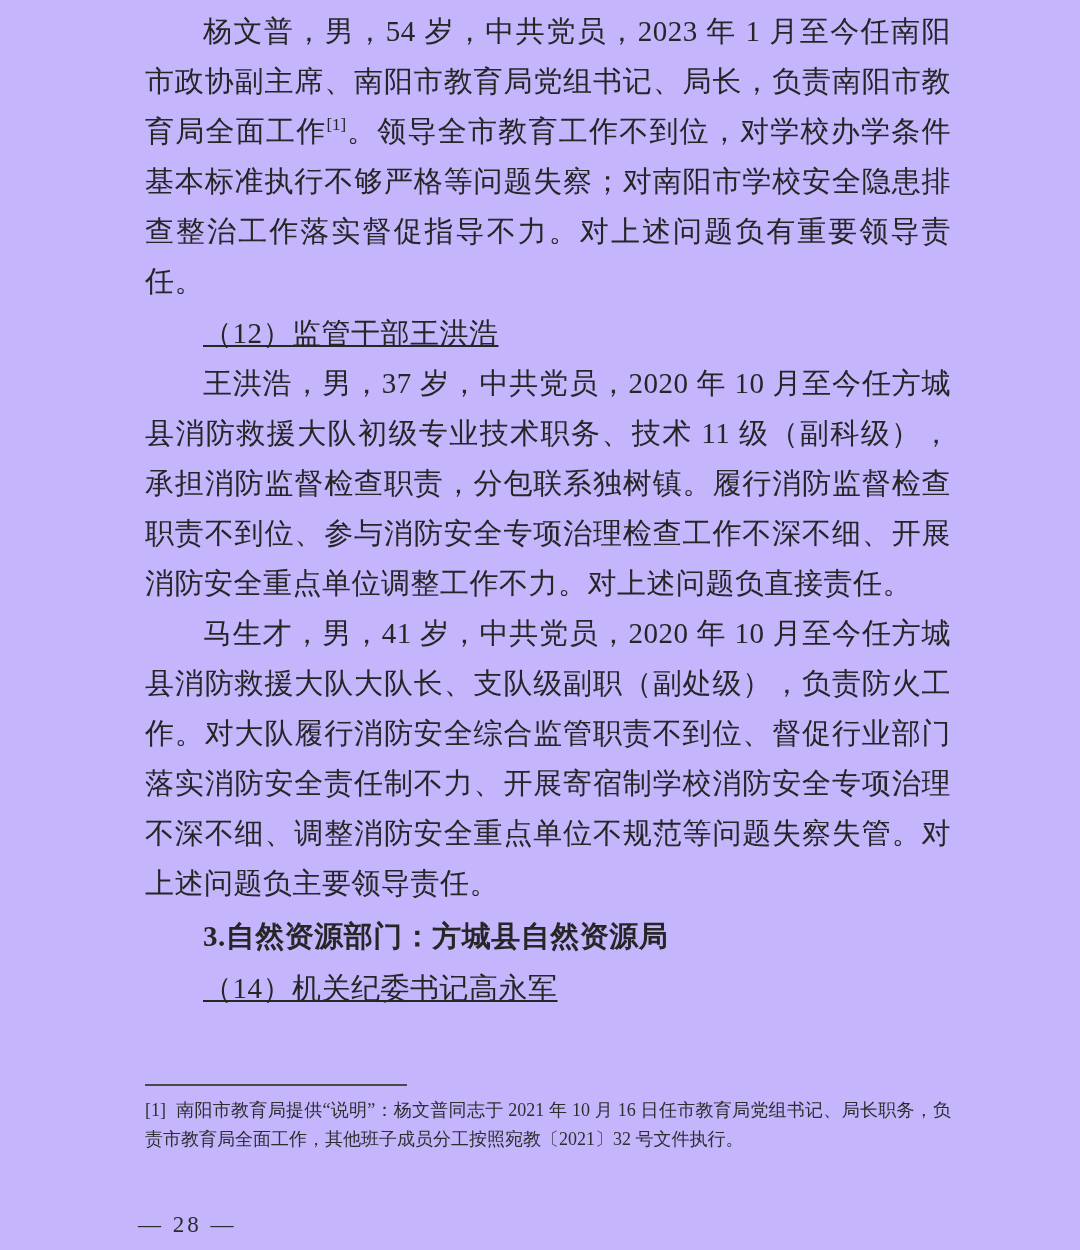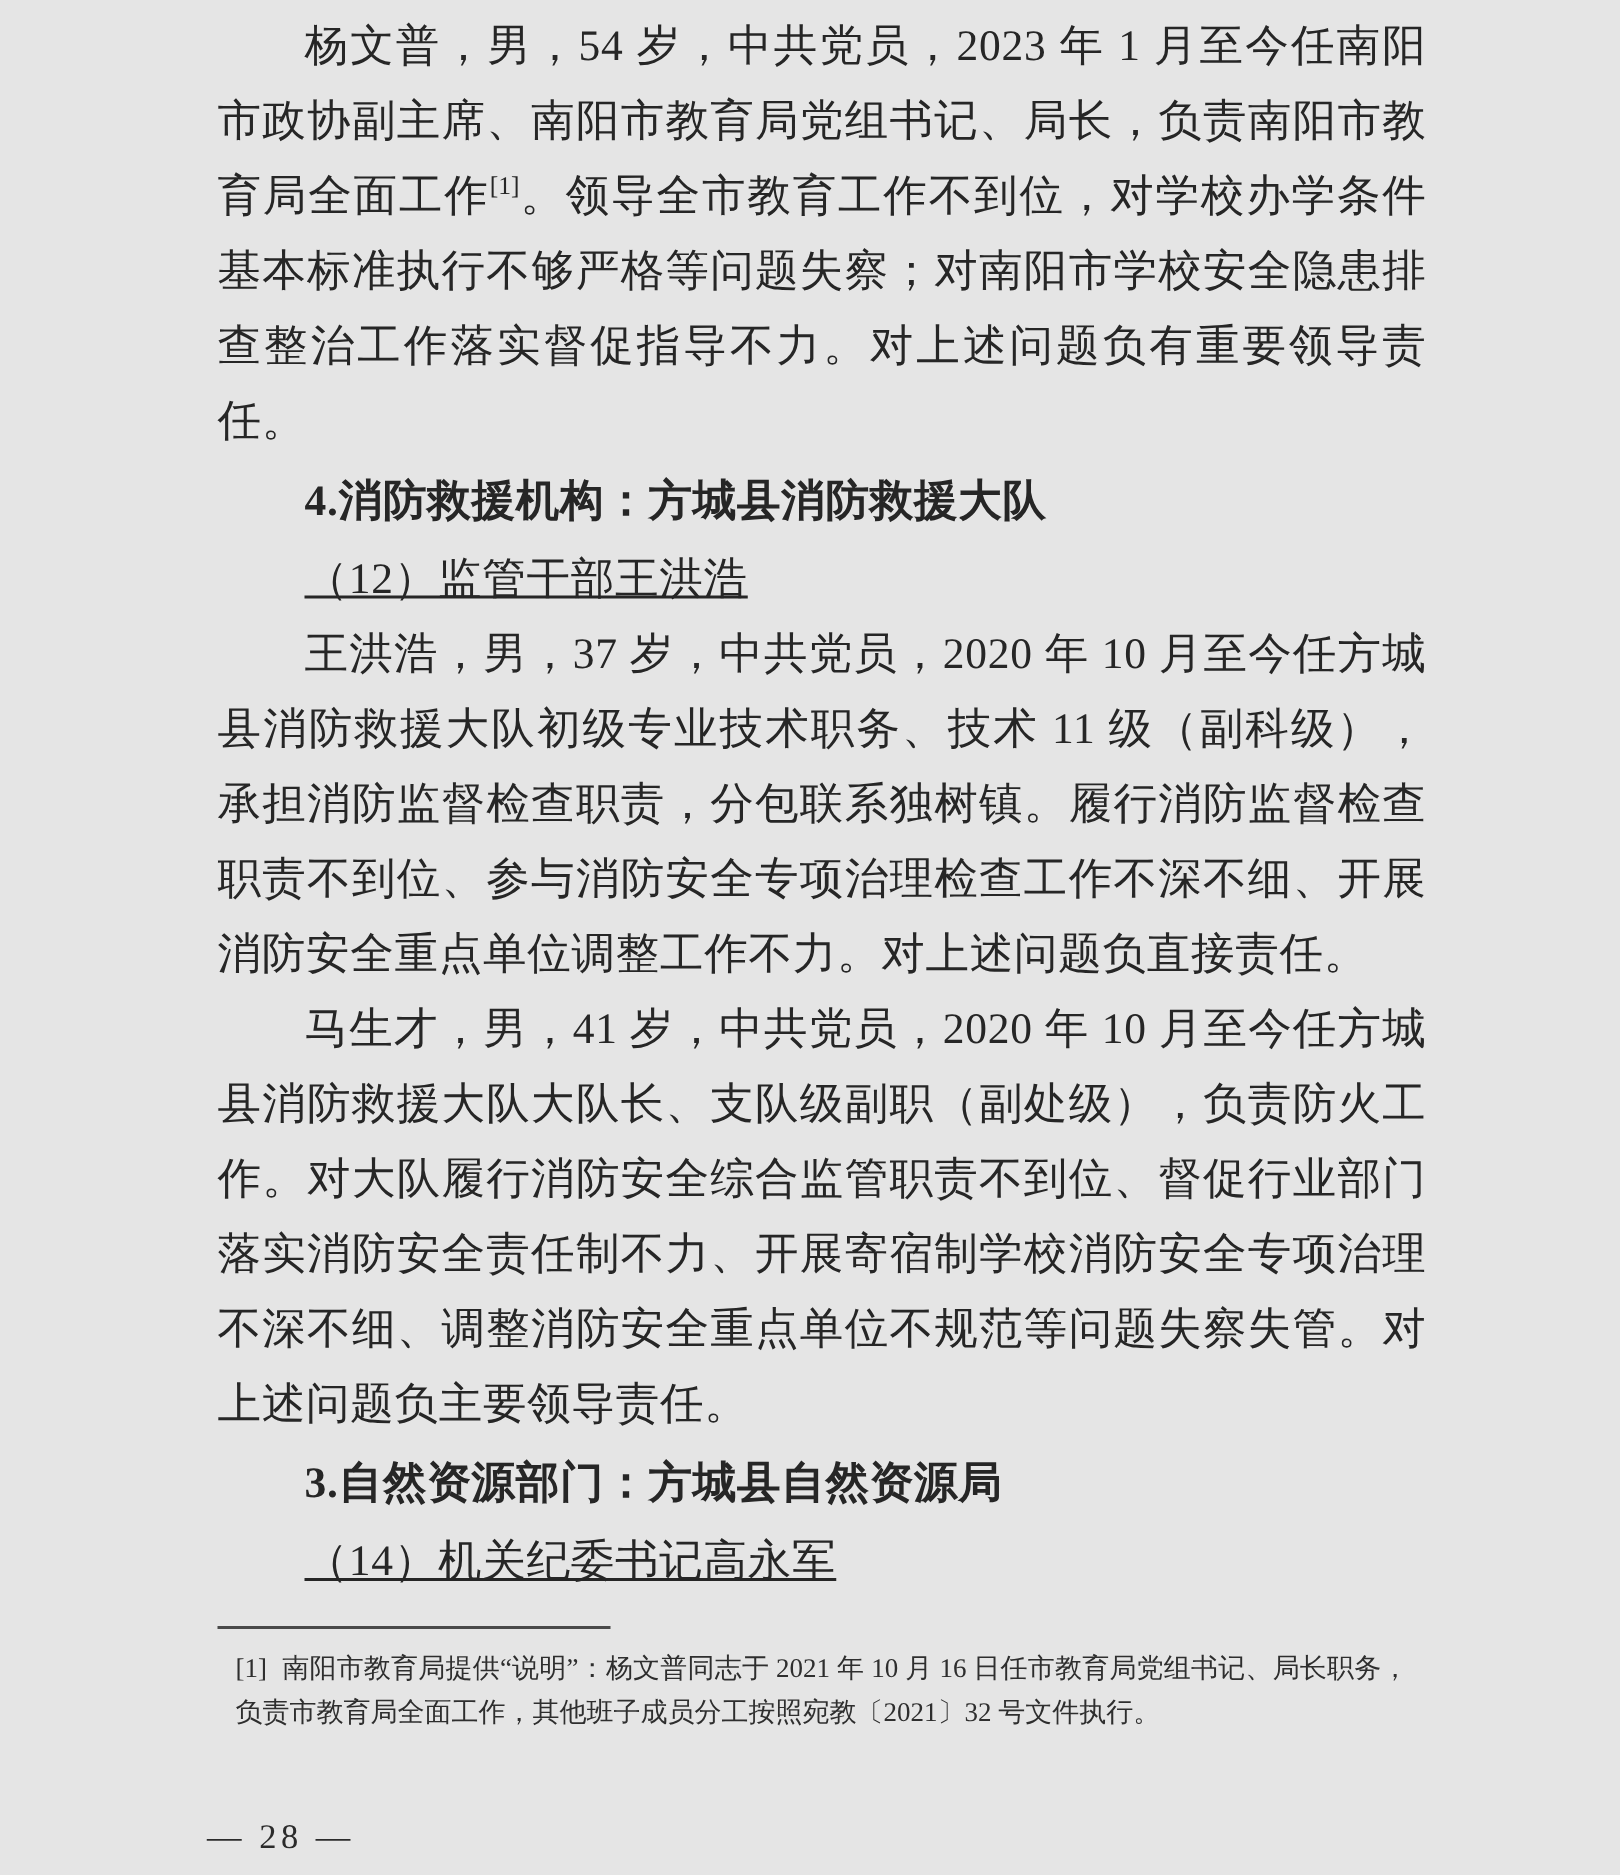--- a/index.html
+++ b/index.html
@@ -4,21 +4,21 @@
 <style>
   html, body {
     margin: 0;
     padding: 0;
     background: #ffffff;
   }
   .page {
     position: relative;
     width: 1080px;
     height: 1250px;
-    background: #e5e5e5;
+    background: #c4b5fd;
     font-family: "Liberation Serif", "DejaVu Serif", serif;
     color: #262626;
     overflow: hidden;
   }
   .content {
     position: absolute;
     left: 145px;
     top: 6px;
     width: 806px;
   }
@@ -51,21 +51,21 @@
     top: 1084px;
     width: 806px;
   }
   .footnote-rule {
     border: none;
     border-top: 2px solid #4a4a4a;
     width: 262px;
     margin: 0 0 10px 0;
   }
   .footnote-text {
-    margin: 12px;
+    margin: 0;
     font-size: 18px;
     line-height: 29px;
     text-align: justify;
     text-justify: inter-ideograph;
     color: #2e2e2e;
   }
   .footnote-marker {
     margin-right: 10px;
   }
   .page-number {
@@ -79,21 +79,20 @@
 </style>
 </head>
 <body>
 
 <div class="page">
 
   <div class="content">
 
     <p class="para"><span>杨文普，男，54 岁，中共党员，2023 年 1 月至今任南阳市政协副主席、南阳市教育局党组书记、局长，负责南阳市教育局全面工作</span><sup class="fnref">[1]</sup><span>。领导全市教育工作不到位，对学校办学条件基本标准执行不够严格等问题失察；对南阳市学校安全隐患排查整治工作落实督促指导不力。对上述问题负有重要领导责任。</span></p>
 
-    <p class="para heading">4.消防救援机构：方城县消防救援大队</p>
 
     <p class="para subheading">（12）监管干部王洪浩</p>
 
     <p class="para">王洪浩，男，37 岁，中共党员，2020 年 10 月至今任方城县消防救援大队初级专业技术职务、技术 11 级（副科级），承担消防监督检查职责，分包联系独树镇。履行消防监督检查职责不到位、参与消防安全专项治理检查工作不深不细、开展消防安全重点单位调整工作不力。对上述问题负直接责任。</p>
 
 
     <p class="para">马生才，男，41 岁，中共党员，2020 年 10 月至今任方城县消防救援大队大队长、支队级副职（副处级），负责防火工作。对大队履行消防安全综合监管职责不到位、督促行业部门落实消防安全责任制不力、开展寄宿制学校消防安全专项治理不深不细、调整消防安全重点单位不规范等问题失察失管。对上述问题负主要领导责任。</p>
 
     <p class="para heading">3.自然资源部门：方城县自然资源局</p>
 

